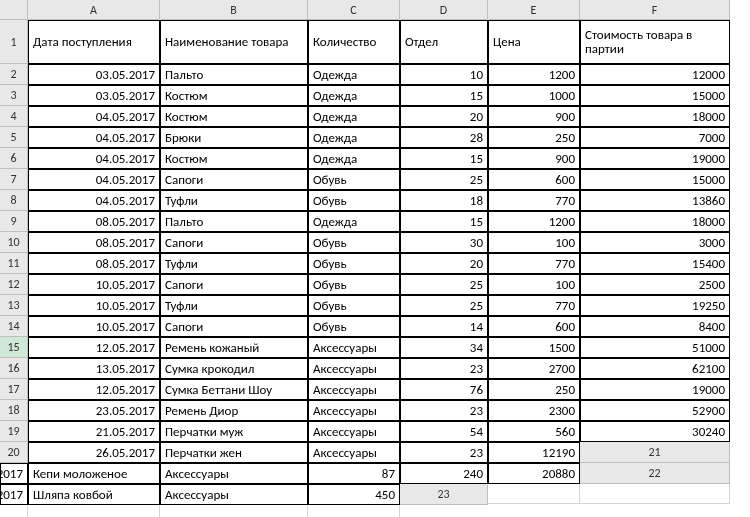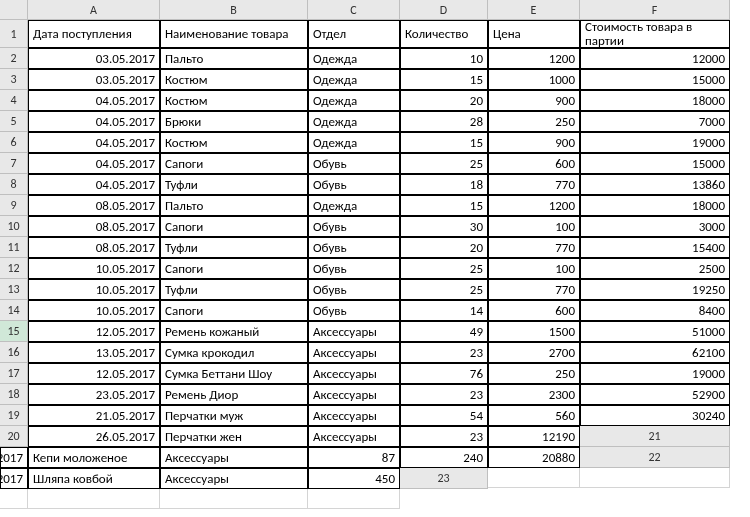--- a/index.html
+++ b/index.html
@@ -52,21 +52,21 @@
     padding: 2px 4px;
     background: #fff;
     overflow: hidden;
     white-space: nowrap;
     display: flex;
     align-items: center;
   }
   .hdr {
     border: 1px solid #000;
     font-weight: normal;
-    height: 28px;
+    height: 44px;
     white-space: normal;
     line-height: 1.1;
   }
   .data {
     border: 1px solid #000;
     height: 21px;
   }
   .num { justify-content: flex-end; }
   .txt { justify-content: flex-start; }
   .empty {
@@ -85,22 +85,22 @@
   <div class="col-head">A</div>
   <div class="col-head">B</div>
   <div class="col-head">C</div>
   <div class="col-head">D</div>
   <div class="col-head">E</div>
   <div class="col-head">F</div>
 
   <div class="row-head">1</div>
   <div class="cell hdr txt">Дата поступления</div>
   <div class="cell hdr txt">Наименование товара</div>
+  <div class="cell hdr txt">Количество</div>
   <div class="cell hdr txt">Отдел</div>
-  <div class="cell hdr txt">Количество</div>
   <div class="cell hdr txt">Цена</div>
   <div class="cell hdr txt">Стоимость товара в партии</div>
 
 <div class="row-head">2</div>
     <div class="cell data num">03.05.2017</div>
     <div class="cell data txt">Пальто</div>
     <div class="cell data txt">Одежда</div>
     <div class="cell data num">10</div>
     <div class="cell data num">1200</div>
     <div class="cell data num">12000</div>
@@ -185,21 +185,21 @@
     <div class="cell data num">10.05.2017</div>
     <div class="cell data txt">Сапоги</div>
     <div class="cell data txt">Обувь</div>
     <div class="cell data num">14</div>
     <div class="cell data num">600</div>
     <div class="cell data num">8400</div>
     <div class="row-head sel">15</div>
     <div class="cell data num">12.05.2017</div>
     <div class="cell data txt">Ремень кожаный</div>
     <div class="cell data txt">Аксессуары</div>
-    <div class="cell data num">49</div>
+    <div class="cell data num">34</div>
     <div class="cell data num">1500</div>
     <div class="cell data num">51000</div>
     <div class="row-head">16</div>
     <div class="cell data num">13.05.2017</div>
     <div class="cell data txt">Сумка крокодил</div>
     <div class="cell data txt">Аксессуары</div>
     <div class="cell data num">23</div>
     <div class="cell data num">2700</div>
     <div class="cell data num">62100</div>
     <div class="row-head">17</div>

